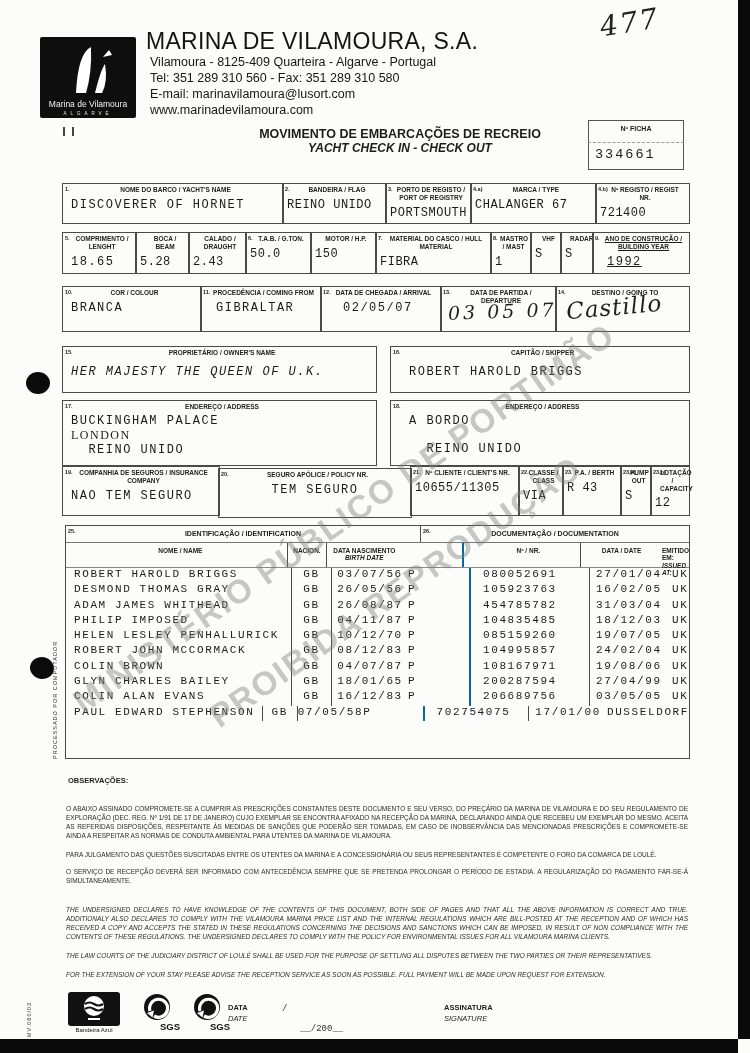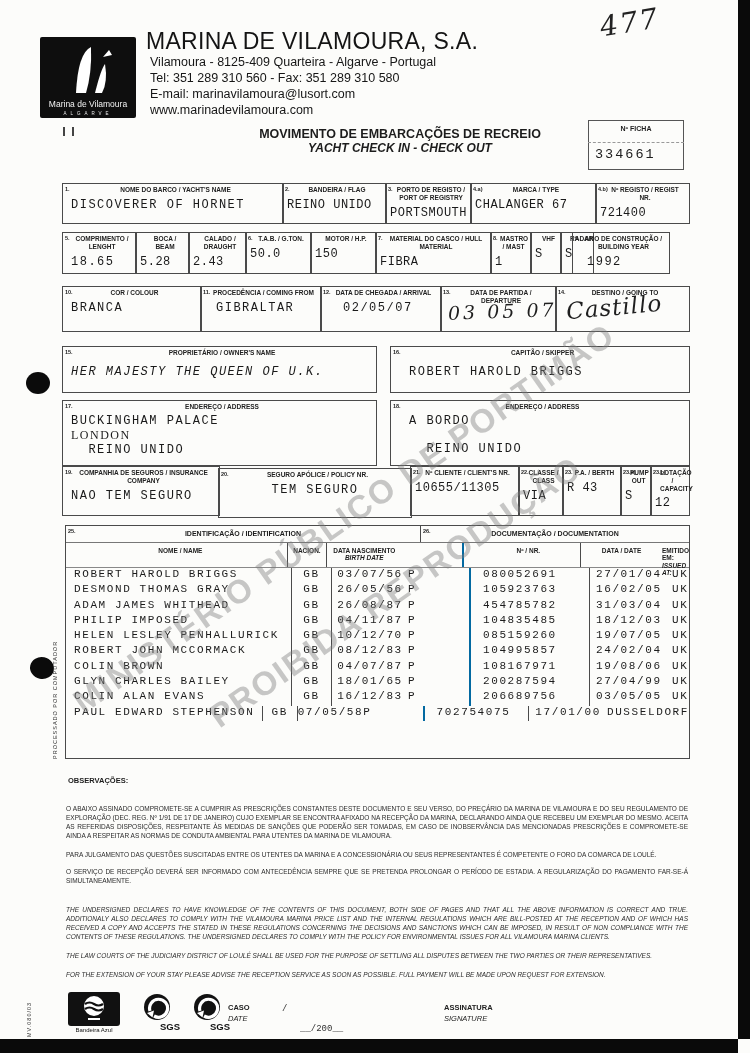--- a/index.html
+++ b/index.html
@@ -172,21 +172,21 @@
     <div class="fval tight">1</div>
   </div>
   <div class="fbox" style="left:530px;top:232px;width:30px;height:40px;">
     <div class="flabel">VHF</div>
     <div class="fval tight">S</div>
   </div>
   <div class="fbox" style="left:560px;top:232px;width:32px;height:40px;">
     <div class="flabel">RADAR</div>
     <div class="fval tight">S</div>
   </div>
-  <div class="fbox" style="left:572px;top:232px;width:96px;height:40px;">
+  <div class="fbox" style="left:592px;top:232px;width:96px;height:40px;text-decoration:underline;">
     <span class="fnum">9.</span>
     <div class="flabel">ANO DE CONSTRUÇÃO / BUILDING YEAR</div>
     <div class="fval" style="padding-left:14px;">1992</div>
   </div>
 
   <div class="fbox" style="left:62px;top:286px;width:138px;height:44px;">
     <span class="fnum">10.</span>
     <div class="flabel">COR / COLOUR</div>
     <div class="fval">BRANCA</div>
   </div>
@@ -428,20 +428,20 @@
     </svg>
   </div>
   <div class="sgs" style="left:186px;">
     <svg width="46" height="42" viewBox="0 0 46 42">
       <circle cx="21" cy="17" r="13" fill="#111"></circle>
       <path d="M14 21 a9 9 0 1 1 4 5" stroke="#ffffff" stroke-width="3.2" fill="none"></path>
       <path d="M11 23 l7 -2.5 -1.5 7 z" fill="#ffffff"></path>
       <text x="24" y="40" font-size="9.5" font-weight="bold" font-family="Liberation Sans, sans-serif" fill="#111">SGS</text>
     </svg>
   </div>
-  <div class="footer-lbl" style="left:228px;top:1003px;">CASO</div>
+  <div class="footer-lbl" style="left:228px;top:1003px;">DATA</div>
   <div class="footer-lbl it" style="left:228px;top:1014px;">DATE</div>
   <div class="slot" style="left:282px;top:1004px;">/</div>
   <div class="slot" style="left:300px;top:1024px;">__/200__</div>
   <div class="footer-lbl" style="left:444px;top:1003px;">ASSINATURA</div>
   <div class="footer-lbl it" style="left:444px;top:1014px;">SIGNATURE</div>
 
 </div>
 
 </body></html>

